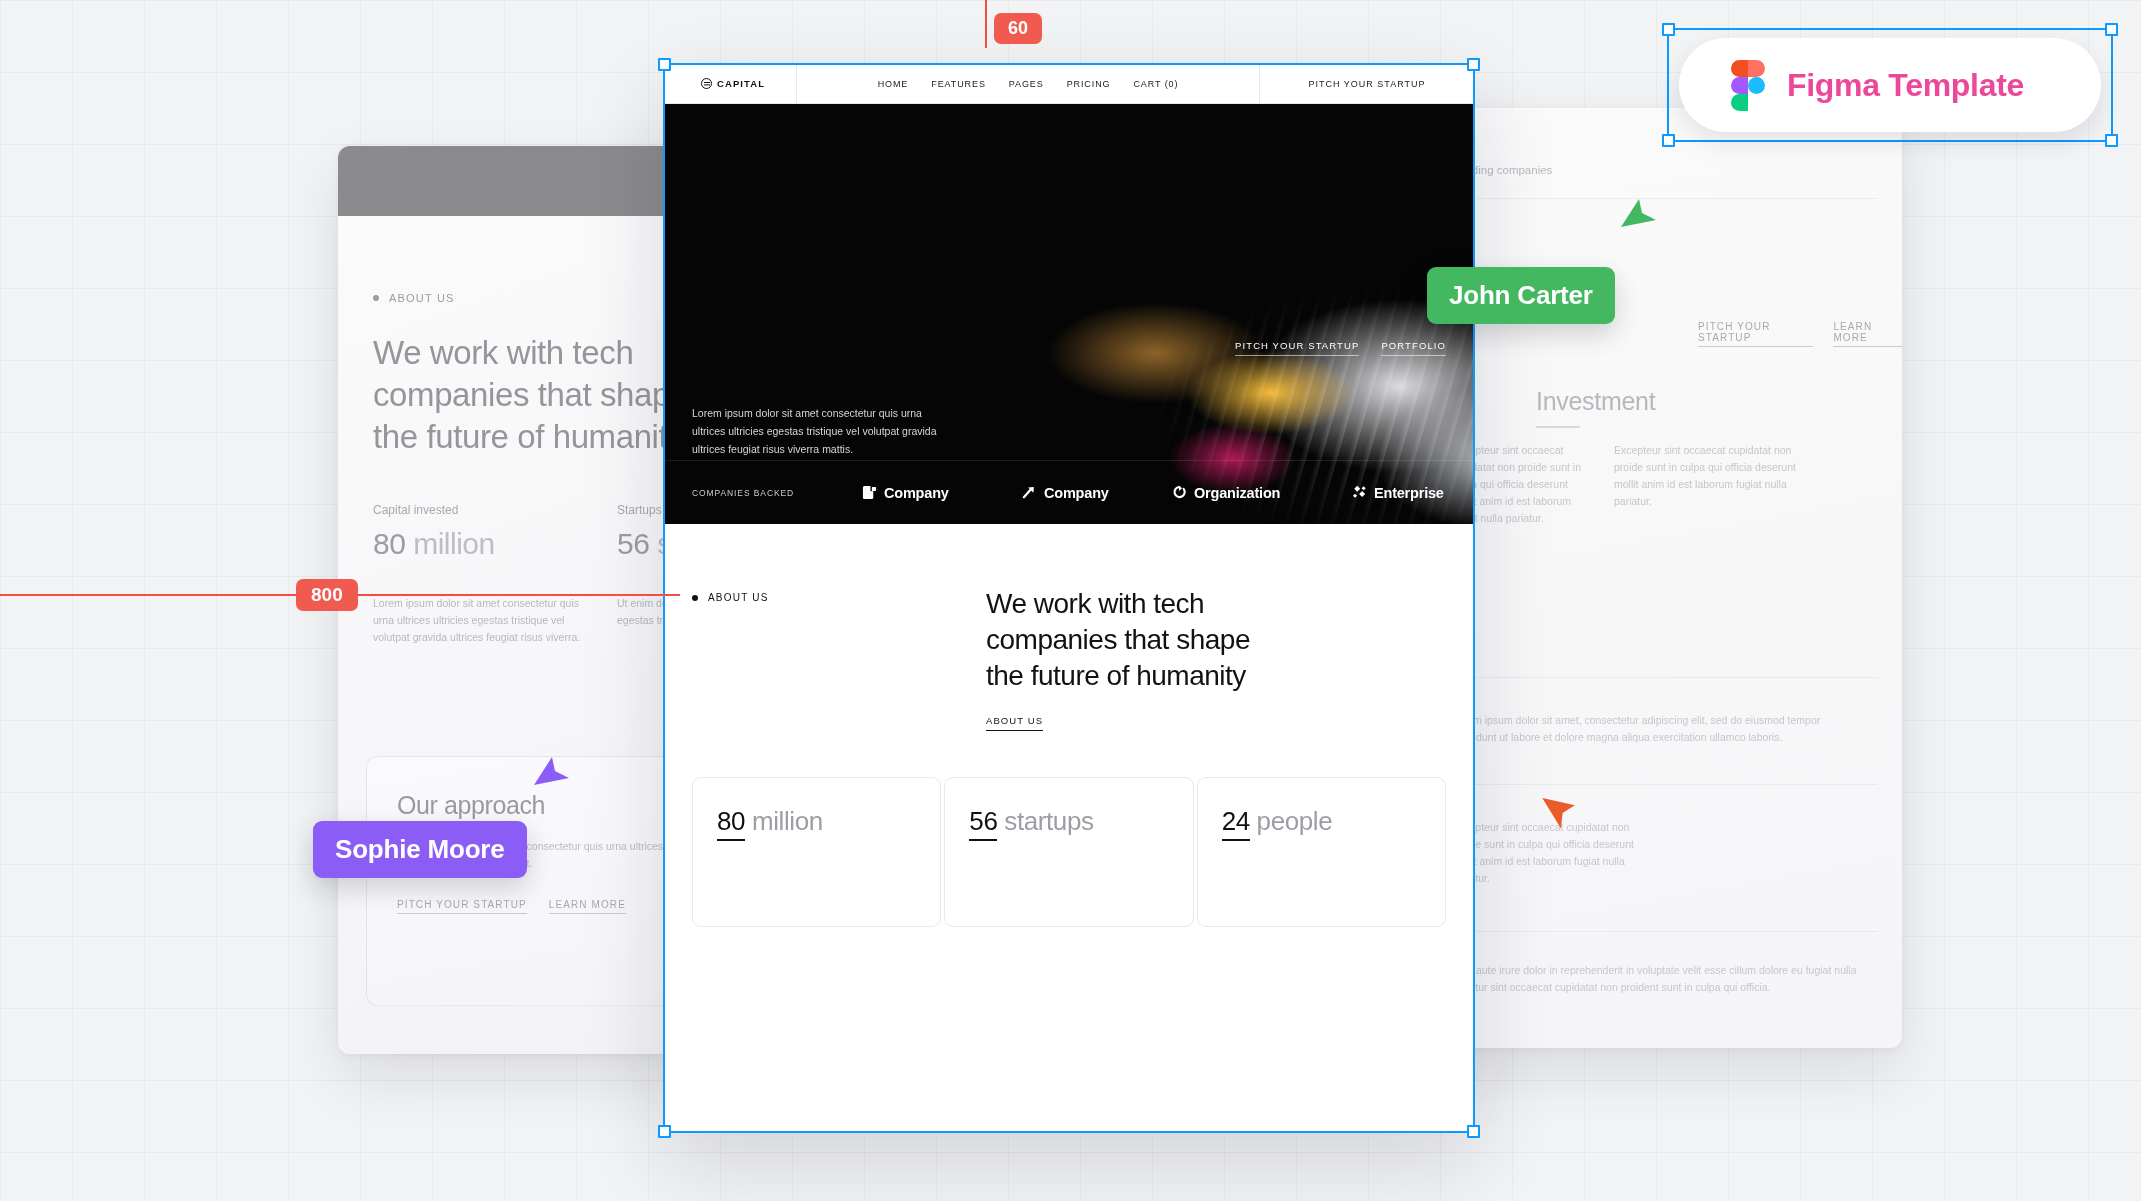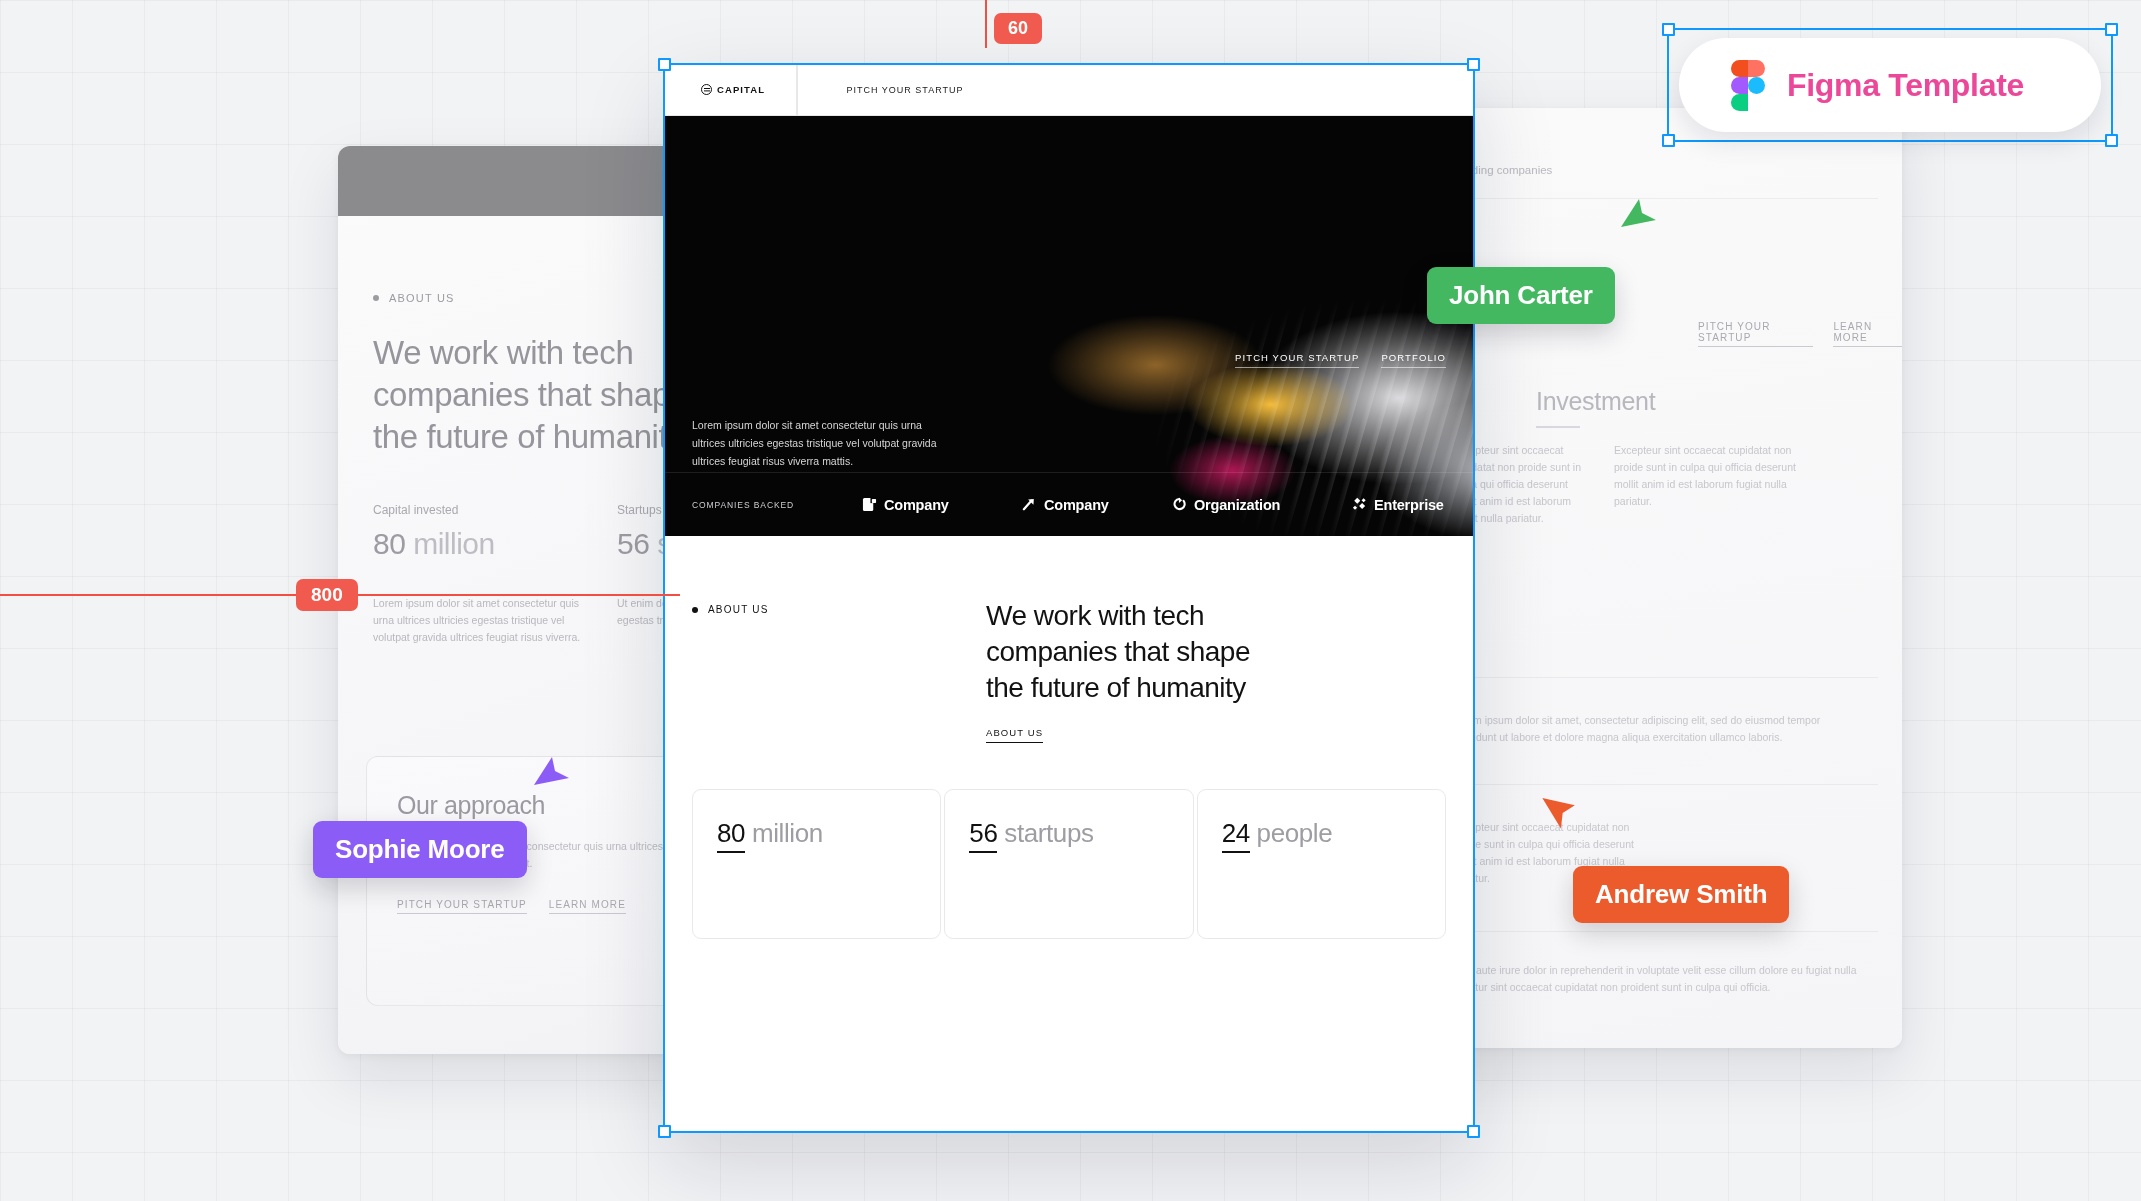--- a/index.html
+++ b/index.html
@@ -71,21 +71,21 @@
   .rc-hr { height: 1px; background: rgba(0,0,0,0.05); }
 
   
   #site-frame {
     position: absolute; left: 664px; top: 64px; width: 810px; height: 1068px;
     background: #fff; overflow: hidden;
     box-shadow: 0 30px 80px rgba(16,22,40,0.14);
   }
   
   #site-nav {
-    display: flex; align-items: stretch; height: 52px;
+    display: flex; align-items: stretch; height: 40px;
     border-bottom: 1px solid #e8e8ea; background: #fff; text-align: right;
   }
   .nav-brand {
     display: flex; align-items: center; gap: 5px;
     width: 133px; padding-left: 37px; border-right: 1px solid #e8e8ea;
   }
   .nav-brand .mark {
     width: 11px; height: 11px; border-radius: 50%;
     border: 1.4px solid #111; position: relative;
   }
@@ -329,20 +329,27 @@
     <div class="rc-hr" style="margin:44px 24px 0 24px;"></div>
     <div class="rc-para" style="margin:30px 36px 0 36px;">Duis aute irure dolor in reprehenderit in voluptate velit esse cillum dolore eu fugiat nulla pariatur sint occaecat cupidatat non proident sunt in culpa qui officia.</div>
   </div>
 
   <div id="site-frame">
 
     <div id="site-nav">
       <div class="nav-brand">
         <span class="mark"></span>
         <span class="name">CAPITAL</span>
+      </div>
+      <div class="nav-links">
+        <a href="#">HOME</a>
+        <a href="#">FEATURES</a>
+        <a href="#">PAGES</a>
+        <a href="#">PRICING</a>
+        <a href="#">CART (0)</a>
       </div>
       <div class="nav-cta">PITCH YOUR STARTUP</div>
     </div>
 
     <div id="hero">
       <div id="hero-img"></div>
 
 
       <div id="hero-para">Lorem ipsum dolor sit amet consectetur quis urna ultrices ultricies egestas tristique vel volutpat gravida ultrices feugiat risus viverra mattis.</div>
 
@@ -481,15 +488,14 @@
       </svg>
   </span>
   <span class="cursor" id="cursor-andrew">
     <svg viewBox="0 0 40 42" width="40" height="42">
         <path d="M6 2 L34 20 L20 23 L13 37 Z" fill="#ec5b2b"></path>
       </svg>
   </span>
 
   <div class="name-badge" id="badge-sophie">Sophie Moore</div>
   <div class="name-badge" id="badge-john">John Carter</div>
-  <div class="name-badge" id="badge-andrew">Andrew Smith</div>
 
 </div>
 
 </body></html>

